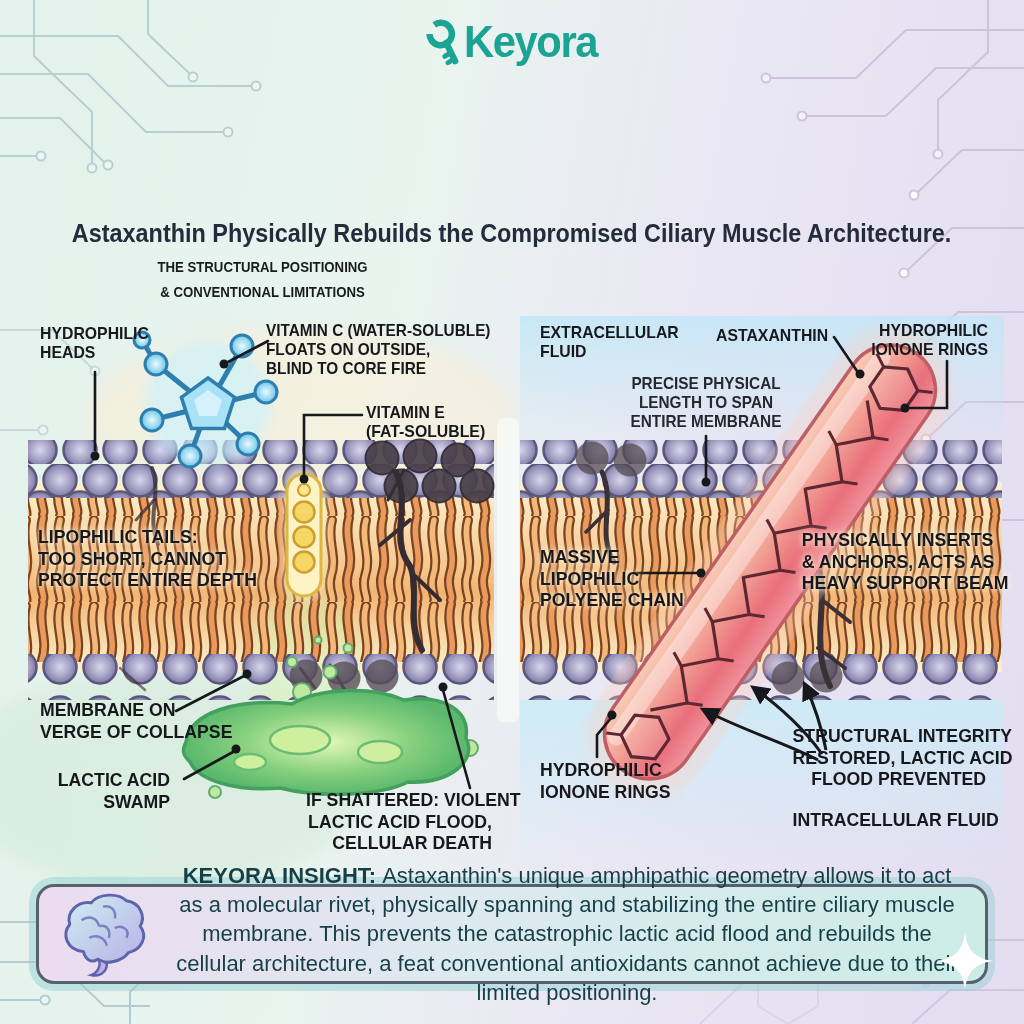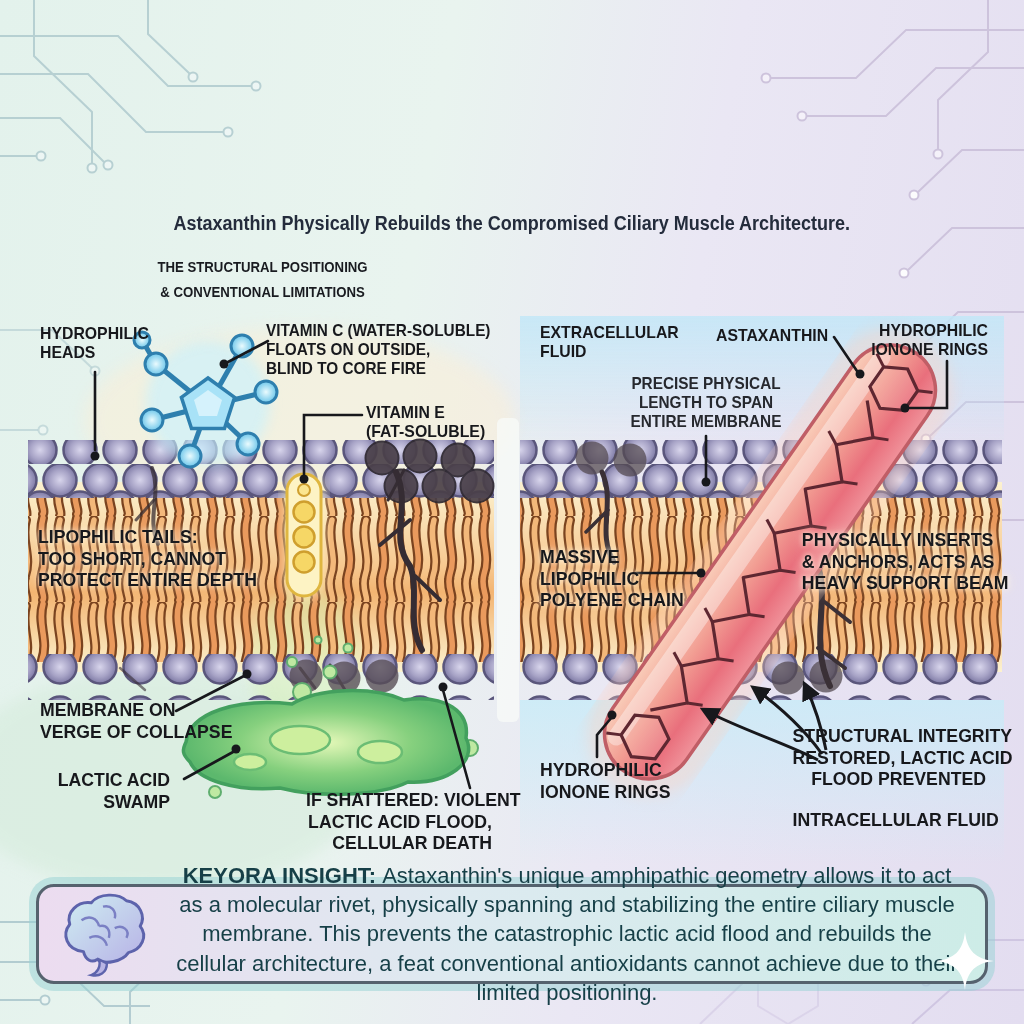--- a/index.html
+++ b/index.html
@@ -6,21 +6,21 @@
   #canvas{position:relative;width:1024px;height:1024px;overflow:hidden;
     background:linear-gradient(100deg,#e3f2ec 0%,#e9f4ef 38%,#eae7f4 62%,#e3ddf0 100%);}
   #art{position:absolute;left:0;top:0;z-index:1;}
   .logo{position:absolute;left:50%;top:14px;transform:translateX(-50%);display:flex;align-items:center;z-index:3;}
   .logo-text{font-size:44px;font-weight:800;color:#1ba393;letter-spacing:-1.5px;margin-left:-4px;
     display:inline-block;transform:scaleX(.95);transform-origin:left center;}
   .title{position:absolute;left:0;top:86px;width:100%;text-align:center;z-index:3;
     color:#232c4e;font-weight:800;font-size:48px;line-height:51px;letter-spacing:-.5px;}
   .title .sq{display:inline-block;transform:scaleX(.8);transform-origin:center top;white-space:nowrap;}
   .subtitle{position:absolute;left:0;top:192px;width:100%;text-align:center;z-index:3;
-    color:#242c3c;font-weight:600;font-size:20px;}
+    color:#242c3c;font-weight:600;font-size:26px;}
   .subtitle .sq{display:inline-block;transform:scaleX(.9);transform-origin:center top;white-space:nowrap;}
   .colhead{position:absolute;top:254px;z-index:3;text-align:center;color:#191b20;font-size:15px;line-height:25px;font-weight:800;}
   .colhead .sq{display:block;transform:scaleX(.88);transform-origin:center top;white-space:nowrap;}
   .colhead .lt{font-weight:600;}
   #lh{left:30px;width:465px;} #rh{left:520px;width:478px;}
   .lbl{position:absolute;z-index:4;color:#17181c;font-weight:800;font-size:17px;line-height:1.14;
     transform:scaleX(.93);transform-origin:left top;white-space:nowrap;}
   .lbl .ln{display:block;} .lbl .n{font-weight:600;}
   .al-r{text-align:right;transform-origin:100% 0;}
   .al-c{text-align:center;transform-origin:50% 0;}
@@ -324,20 +324,29 @@
         <circle cx="905" cy="408" r="4.5" fill="#17181c" stroke="none"></circle>
     <path d="M706,436 V478"></path>
         <circle cx="706" cy="482" r="4.5" fill="#17181c" stroke="none"></circle>
     <path d="M636,573 H697"></path>
         <circle cx="701" cy="573" r="4.5" fill="#17181c" stroke="none"></circle>
     <path d="M612,717 L597,735 V757"></path>
         <circle cx="612" cy="715" r="4.5" fill="#17181c" stroke="none"></circle>
   </g>
 </svg>
 
+<div class="logo">
+  <svg width="48" height="56" viewBox="0 0 60 64">
+    <circle cx="26" cy="22" r="14" fill="none" stroke="#1ba393" stroke-width="8" stroke-dasharray="74 14" transform="rotate(-125 26 22)"></circle>
+    <path d="M33,33 L44,56" stroke="#1ba393" stroke-width="8" stroke-linecap="round" fill="none"></path>
+    <path d="M39,45 L31,50" stroke="#1ba393" stroke-width="6" stroke-linecap="round"></path>
+    <path d="M43,53 L35,58" stroke="#1ba393" stroke-width="6" stroke-linecap="round"></path>
+  </svg>
+  <span class="logo-text">Keyora</span>
+</div>
 
 <p class="subtitle">
   <span class="sq">Astaxanthin Physically Rebuilds the Compromised Ciliary Muscle Architecture.</span>
 </p>
 
 <div id="lh" class="colhead">
   <span class="sq">THE STRUCTURAL POSITIONING</span>
   <span class="sq">&amp; CONVENTIONAL LIMITATIONS</span>
 </div>
 

